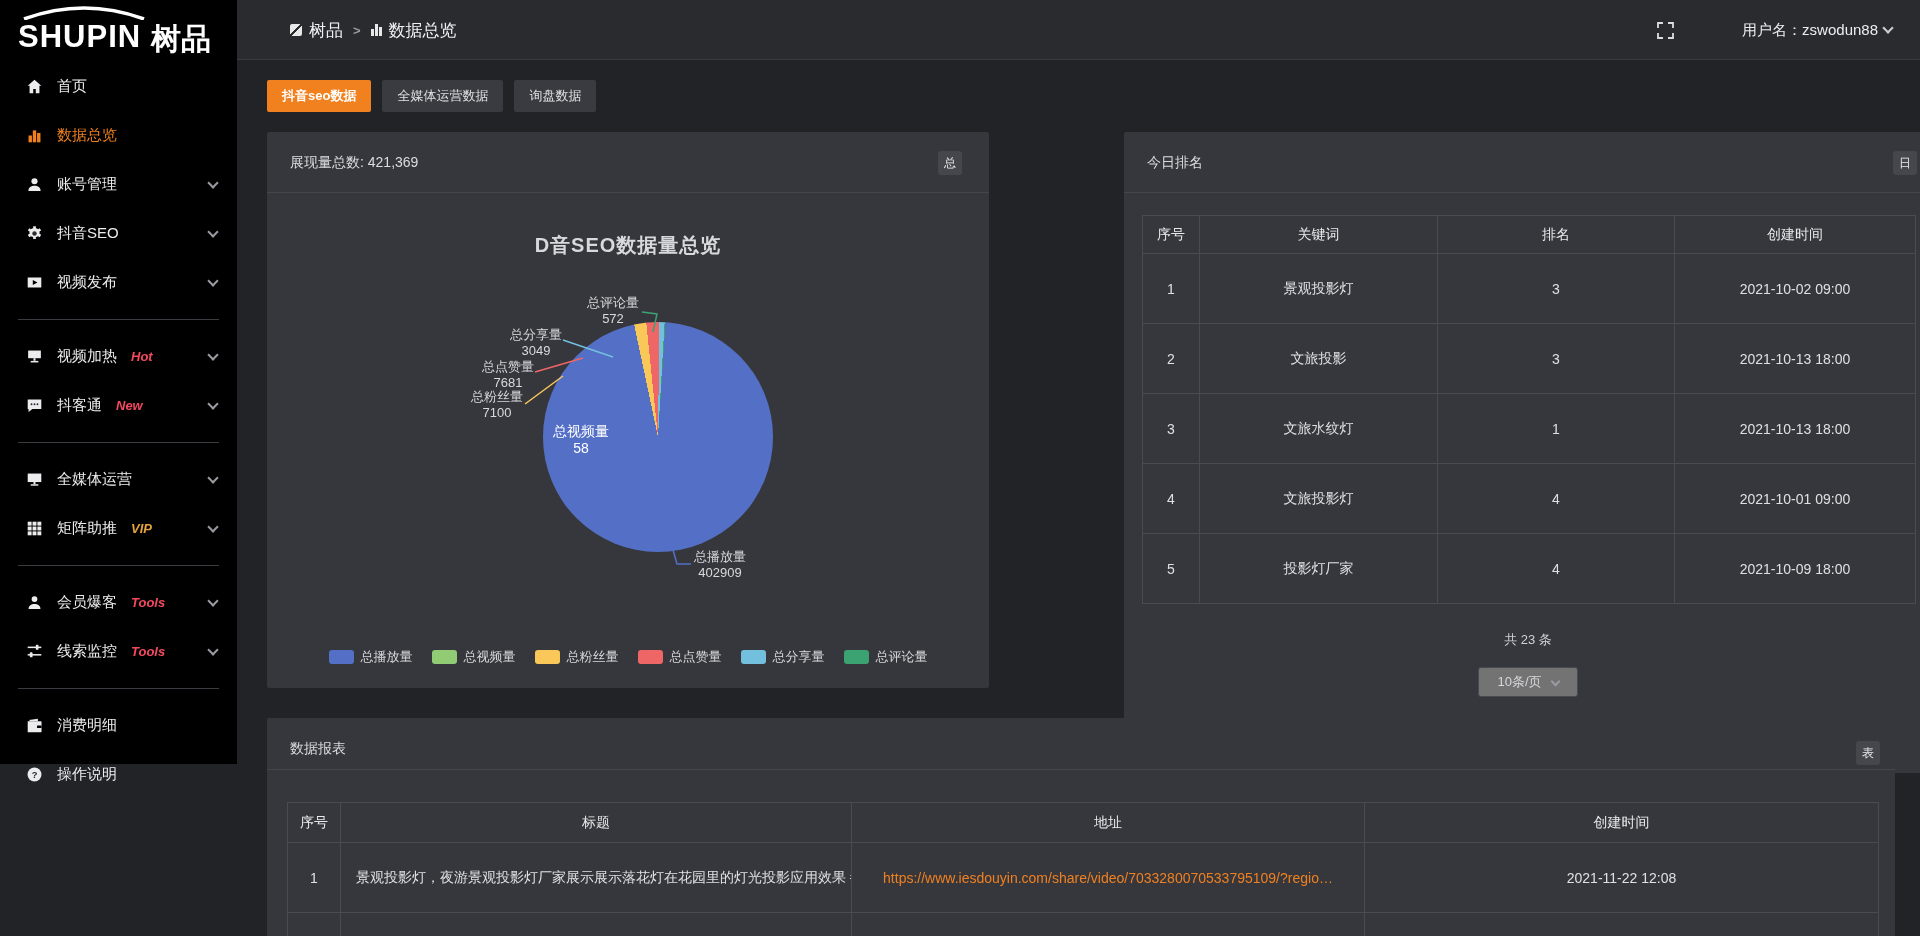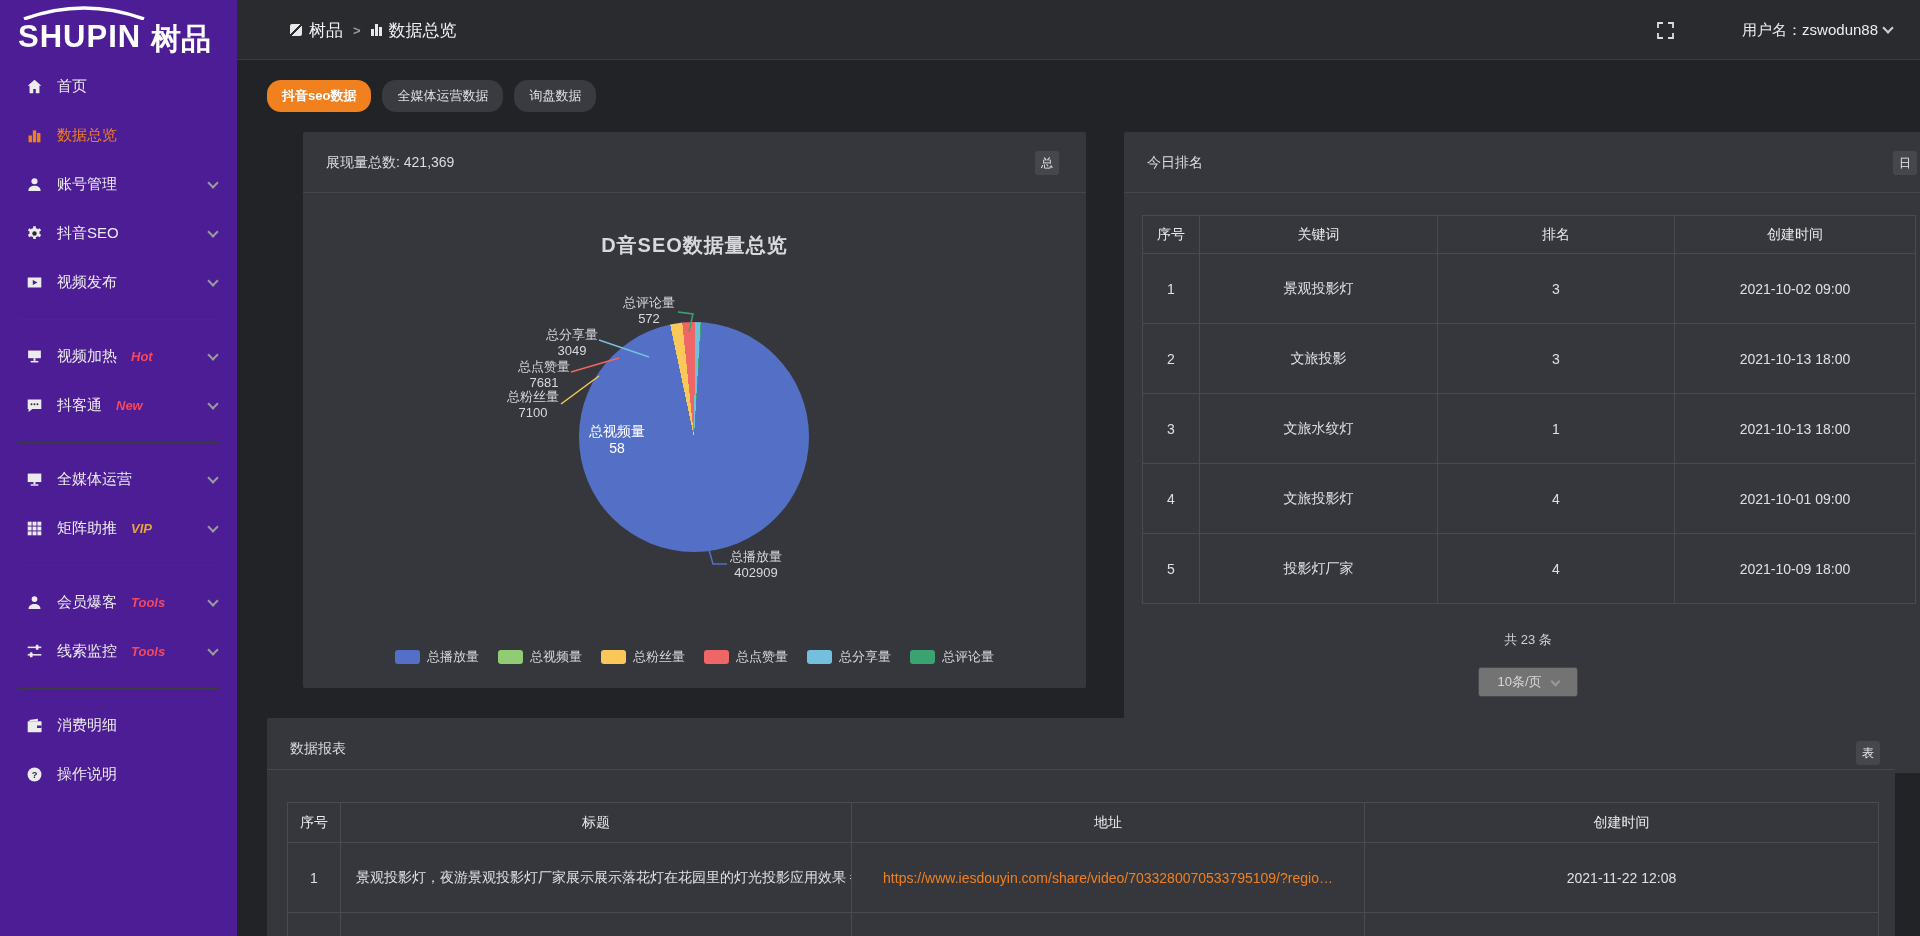--- a/index.html
+++ b/index.html
@@ -18,51 +18,51 @@
   .bars { display:flex; align-items:flex-end; gap:1px; height:12px; }
   .bars i { display:block; width:3px; background:#e8e8e8; }
   .bars i:nth-child(1){height:7px;} .bars i:nth-child(2){height:12px;} .bars i:nth-child(3){height:9px;}
   .topbar-right { position:absolute; right:28px; top:0; height:60px; display:flex; align-items:center; gap:28px; }
   .fullscreen { width:17px; height:17px; cursor:pointer; }
   .user { display:flex; align-items:center; gap:6px; color:#ededf0; font-size:15px; cursor:pointer;margin-left:40px; }
   .chev { width:8px; height:8px; border-right:2px solid #cfcfd4; border-bottom:2px solid #cfcfd4;
     transform:rotate(45deg); margin-top:-4px; }
 
   
-  .sidebar { position:absolute; left:0; top:0; width:237px; height:936px; background:#4c1d95; }
+  .sidebar { position:absolute; left:0; top:0; width:237px; height:764px; background:#000000; }
   .logo { position:absolute; left:18px; top:6px; width:215px; height:50px; cursor:pointer; }
   .logo-arc { position:absolute; left:2px; top:0; }
   .logo-en { position:absolute; left:0; top:13px; color:#fff; font-size:31px; font-weight:800; letter-spacing:1px; }
   .logo-cn { position:absolute; left:133px; top:13px; color:#fff; font-size:30px; font-weight:700; }
   .menu { position:absolute; left:0; top:62px; width:237px; }
   .mi { position:relative; display:flex; align-items:center; height:49px; padding-left:25px; color:#ececee; font-size:15px; cursor:pointer; }
   .mi .icon { width:18px; height:18px; margin-right:14px; display:flex; align-items:center; justify-content:center; }
   .mi svg { display:block; }
   .mi.active { color:#f0811e; }
   .badge { margin-left:14px; font-size:13px; font-weight:700; font-style:italic; }
   .badge.red { color:#f2495f; }
   .badge.vip { color:#e6a23c; }
   .mi .chev { position:absolute; right:20px; border-color:#9a9aa0; }
   .mdiv { border-top:1px solid #3b3c41; margin:12px 18px; }
 
   
   .main { position:absolute; left:237px; top:60px; right:0; bottom:0; }
   .tabs { position:absolute; left:30px; top:20px; display:flex; gap:11px; }
-  .tab { height:32px; padding:0 15px; display:flex; align-items:center; border-radius:14px;
+  .tab { height:32px; padding:0 15px; display:flex; align-items:center; border-radius:2px;
     background:#3a3b40; color:#e0e0e3; font-size:13px; cursor:pointer; }
   .tab.active { background:#f0811e; color:#fff; font-weight:700; }
 
   .panel { position:absolute; background:#36373c; border-radius:2px; }
   .p-head { position:relative; height:61px; border-bottom:1px solid #45464b; }
   .p-title { position:absolute; left:23px; top:22px; font-size:14px; color:#dcdce0; }
   .corner-btn { position:absolute; top:19px; width:24px; height:24px; background:#46474c; border-radius:3px;
     color:#e8e8ea; font-size:12px; display:flex; align-items:center; justify-content:center; cursor:pointer; }
 
   
-  #chart-panel { left:30px; top:72px; width:783px; height:556px;margin-left:36px; }
+  #chart-panel { left:30px; top:72px; width:722px; height:556px; }
   .chart-title { position:absolute; left:0; top:100px; width:100%; text-align:center;
     font-size:20px; font-weight:600; color:#d8d9dc; letter-spacing:1px; }
   .pie { position:absolute; left:276px; top:190px; width:230px; height:230px; border-radius:50%;
     background:conic-gradient(from -12deg,
       #91cc75 0deg 0.05deg,
       #fac858 0.05deg 6.12deg,
       #ee6666 6.12deg 12.68deg,
       #73c0de 12.68deg 15.28deg,
       #3ba272 15.28deg 15.77deg,
       #5470c6 15.77deg 360deg); cursor:pointer; }

